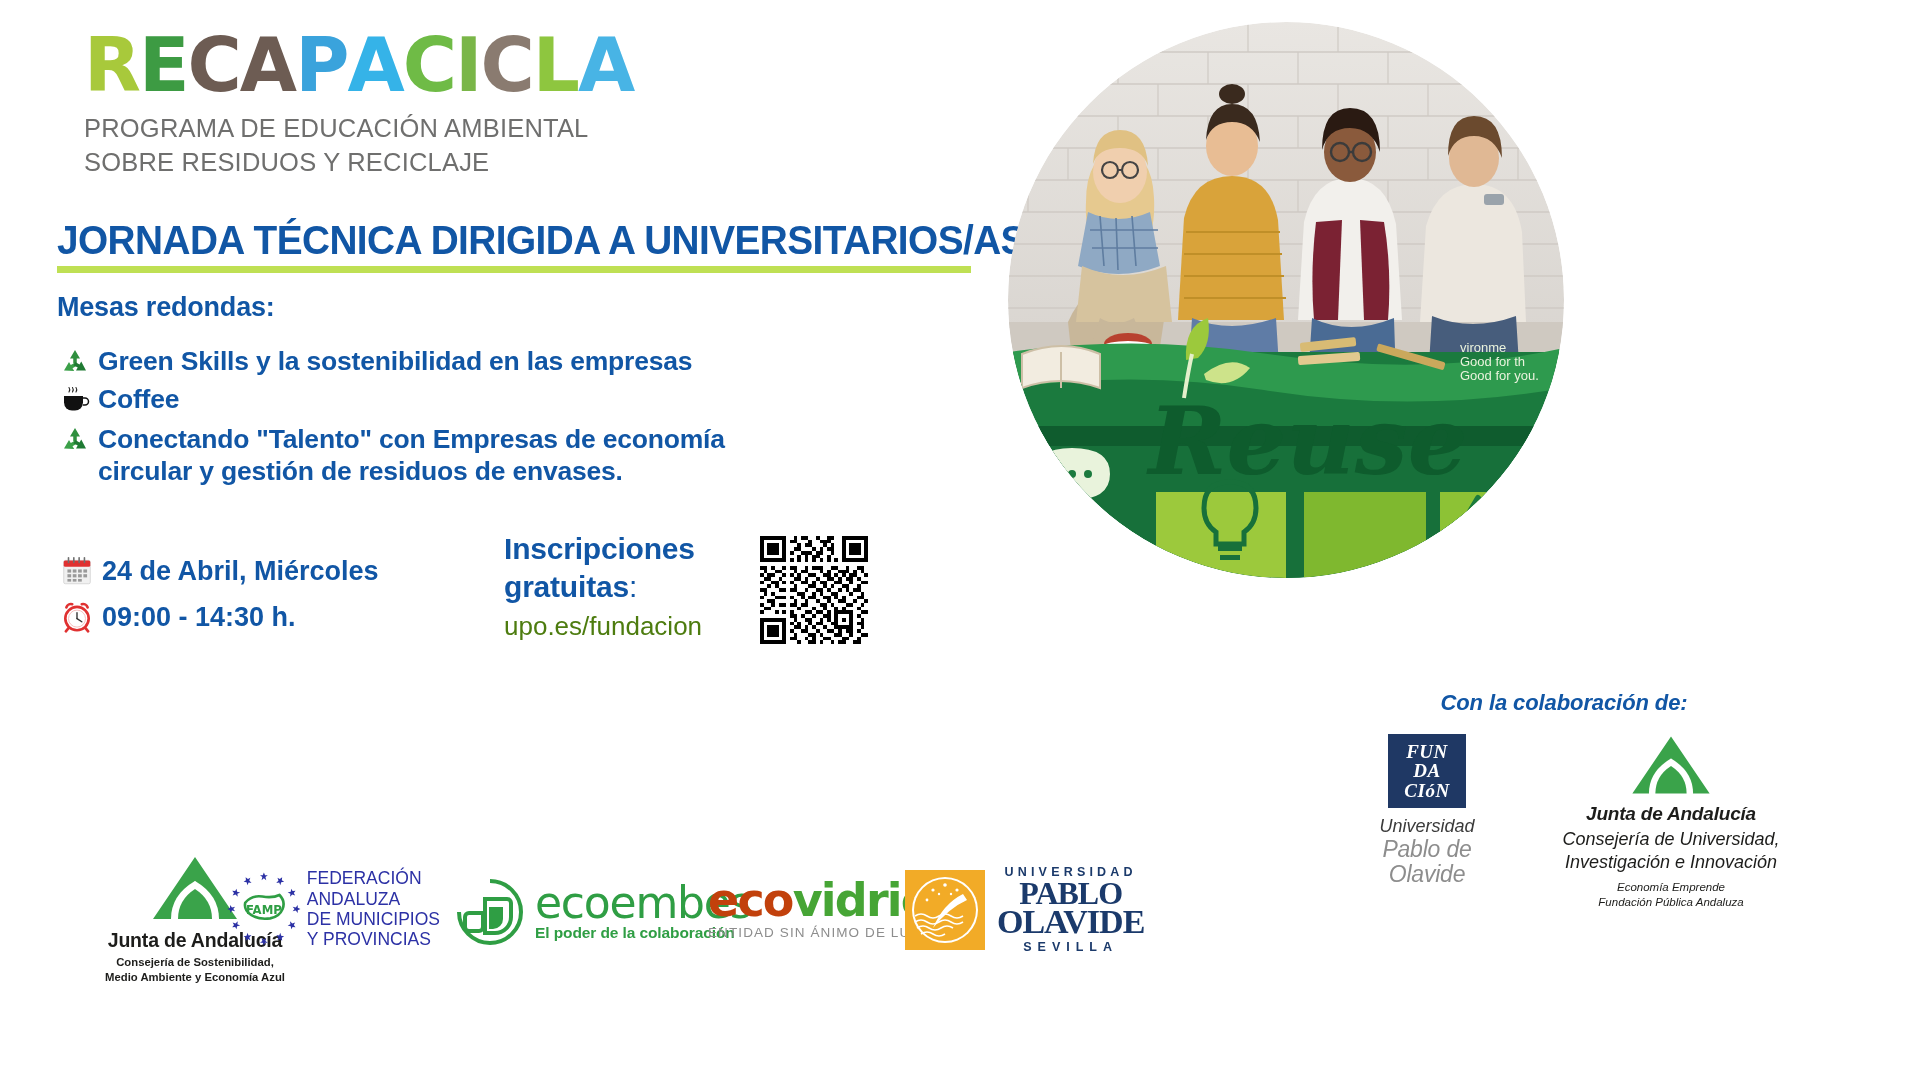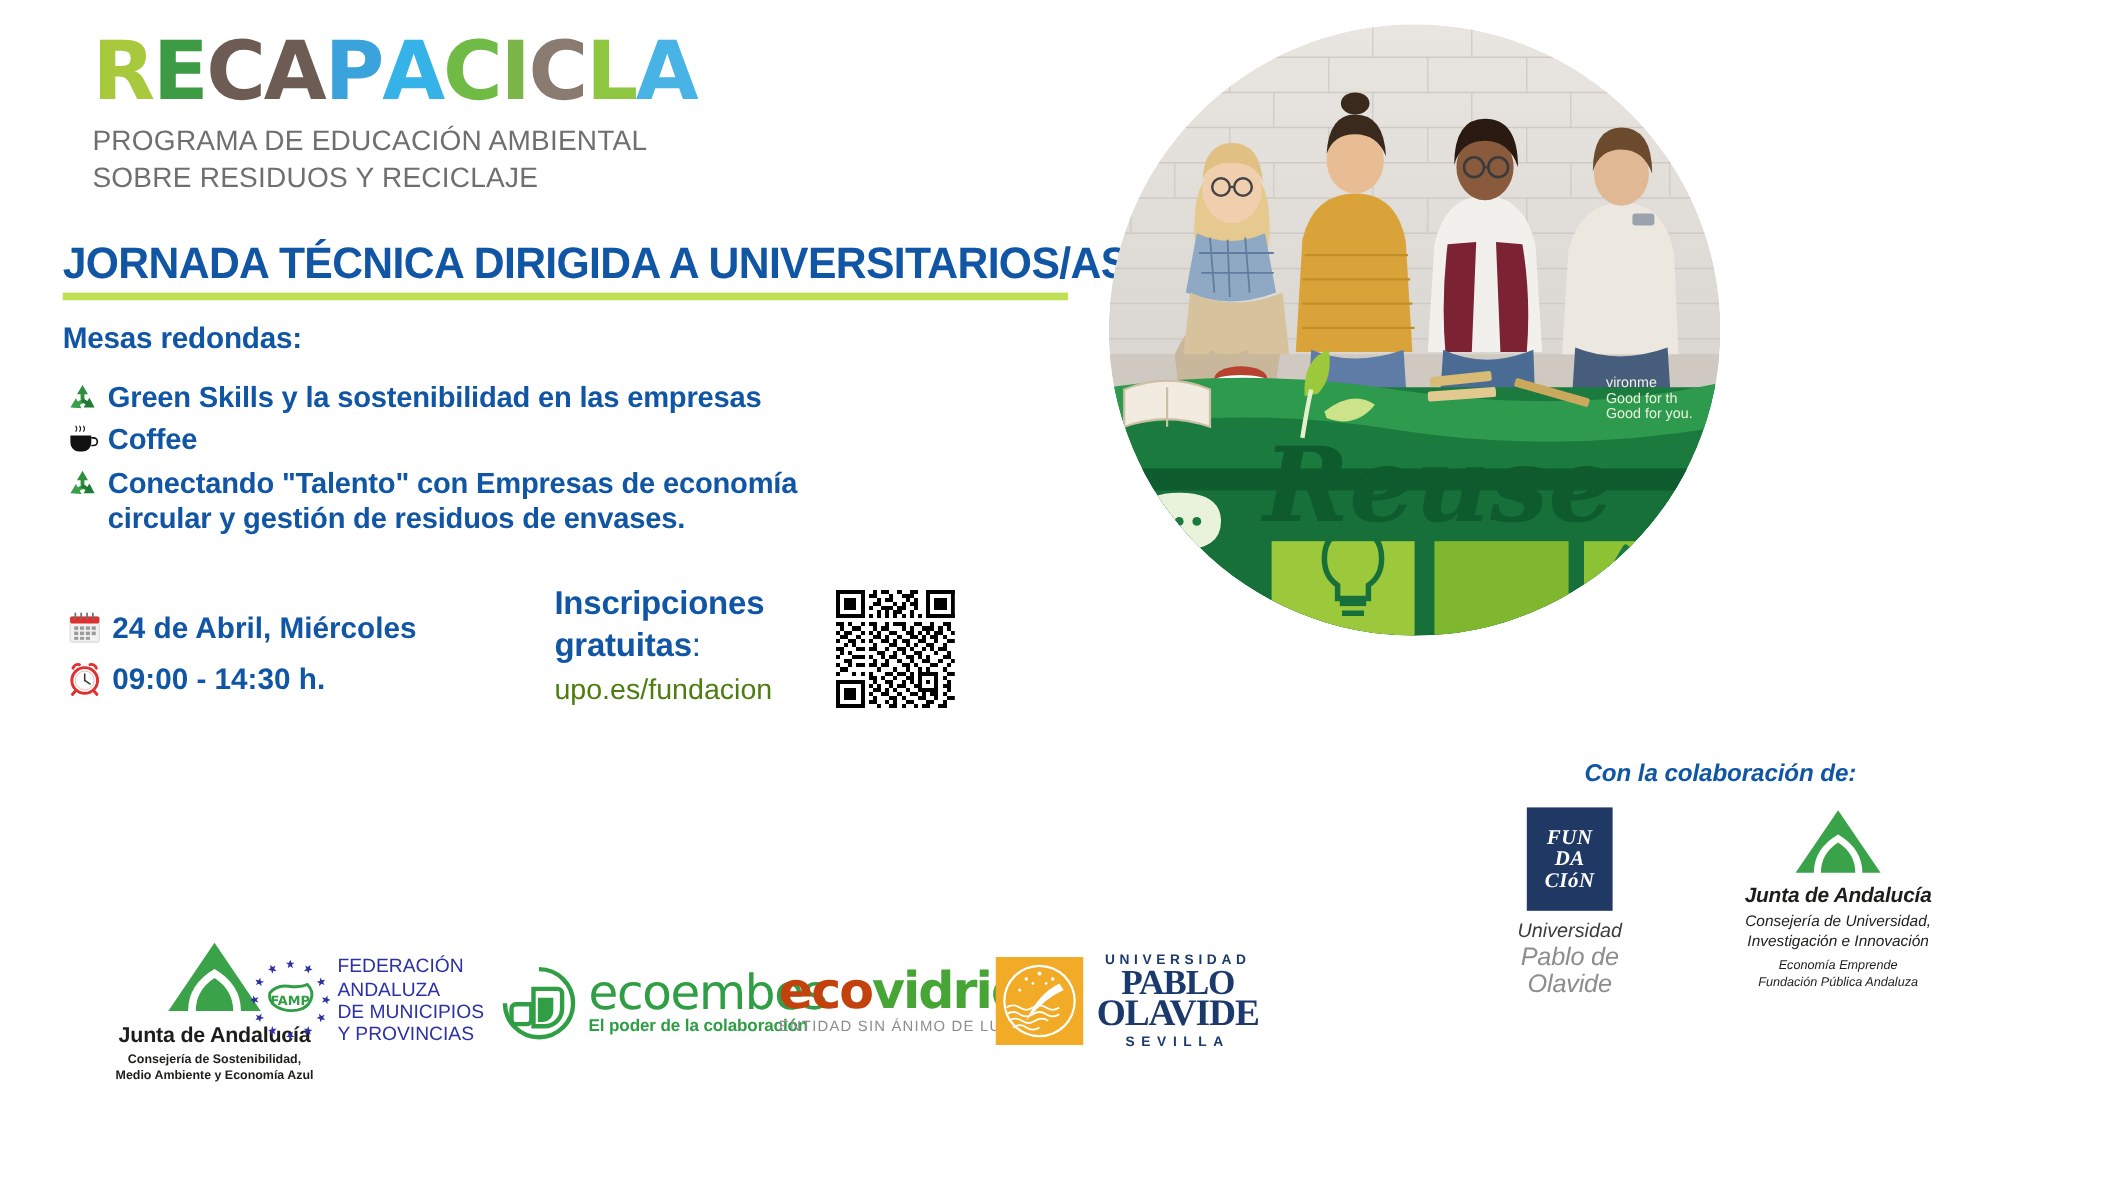--- a/index.html
+++ b/index.html
@@ -153,32 +153,32 @@
   .upo-p2 { font-size:34px; letter-spacing:-1px; }
   .upo-bot { color:#1b3a6b; font-size:12.5px; font-weight:bold; letter-spacing:6px; margin-top:3px; }
 
   
   #collab { position:absolute; left:1214px; top:690px; width:700px;font-style:italic; }
   #collab-title { color:#1156a5; font-size:22px; font-weight:bold; text-align:center; letter-spacing:-0.1px; }
   #collab-logos { display:flex; justify-content:center; align-items:flex-start; margin-top:18px; gap:44px; }
   
   #fupo { text-align:center; width:170px; }
   #fupo-mark {
-    width:78px; height:94px; background:#1f3864; margin:0 auto;
+    width:78px; height:74px; background:#1f3864; margin:0 auto;
     display:flex; flex-direction:column; align-items:center; justify-content:center;
     color:#ffffff; font-family:"Liberation Serif", serif; font-weight:bold;
     font-size:19px; line-height:1.02; letter-spacing:0.5px;
   }
   #fupo-l1 { color:#3b3b3b; font-size:18px; margin-top:8px; }
   #fupo-l2 { color:#8d8d8d; font-size:23px; letter-spacing:-0.2px; line-height:1.1; }
   
   #jac { text-align:center; width:230px; }
   #jac-name { font-size:19px; font-weight:bold; color:#1d1d1b; margin-top:3px; white-space:nowrap;
               letter-spacing:-0.2px; }
-  #jac-sub  { font-size:14px; color:#1d1d1b; line-height:1.28; margin-top:3px; }
+  #jac-sub  { font-size:18px; color:#1d1d1b; line-height:1.28; margin-top:3px; }
   #jac-sub2 { font-size:11.5px; color:#1d1d1b; line-height:1.3; margin-top:6px; }
 </style>
 </head>
 <body>
 
 <div id="logo-block">
   <div id="logo-word"><span style="color: rgb(168, 201, 59);">R</span><span style="color: rgb(61, 155, 67);">E</span><span style="color: rgb(109, 92, 83);">C</span><span style="color: rgb(109, 92, 83);">A</span><span style="color: rgb(58, 163, 220);">P</span><span style="color: rgb(53, 179, 232);">A</span><span style="color: rgb(111, 187, 70);">C</span><span style="color: rgb(122, 182, 72);">I</span><span style="color: rgb(138, 123, 112);">C</span><span style="color: rgb(142, 198, 63);">L</span><span style="color: rgb(72, 180, 229);">A</span></div>
   <div id="logo-sub">
     <div>PROGRAMA DE EDUCACIÓN AMBIENTAL</div>
     <div>SOBRE RESIDUOS Y RECICLAJE</div>

